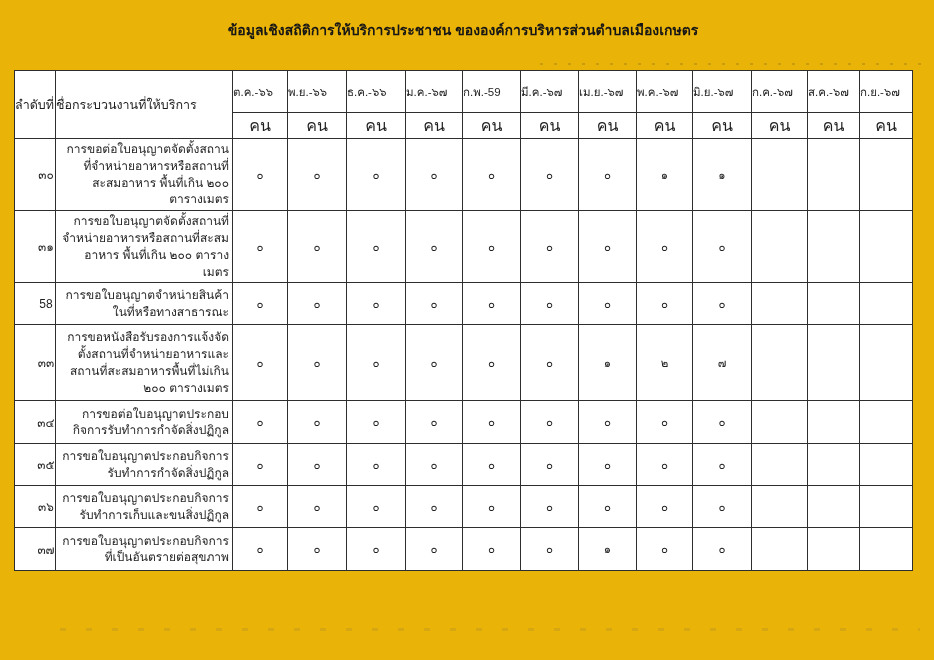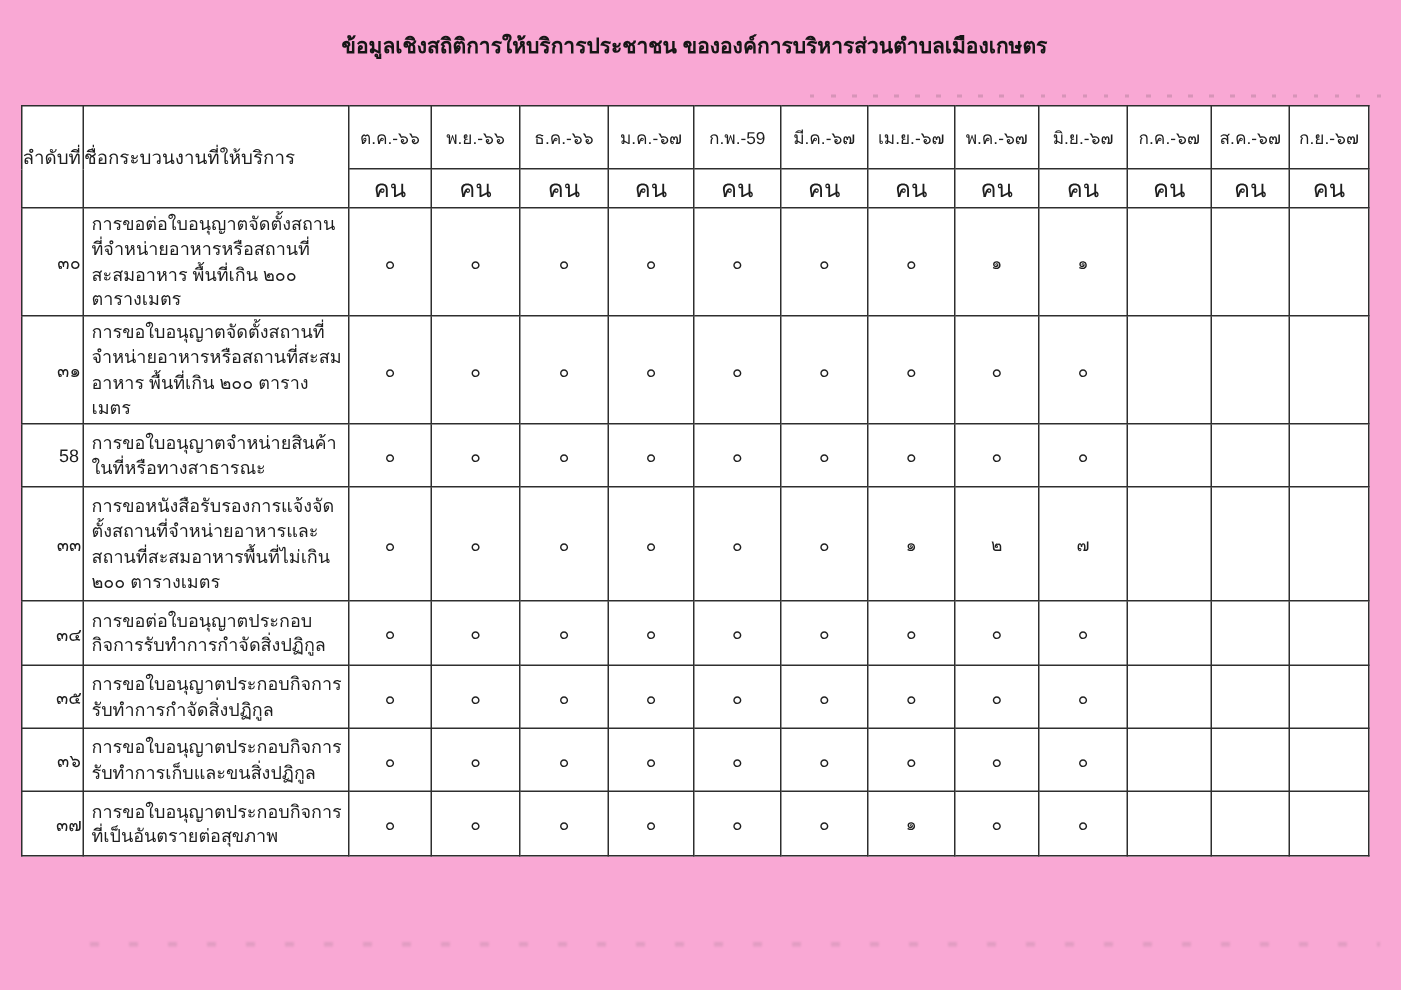--- a/index.html
+++ b/index.html
@@ -1,19 +1,19 @@
 <!DOCTYPE html>
 <html><head>
 <meta charset="utf-8">
 <style>
   html,body{margin:0;padding:0;}
   .page{
     position:relative;
     width:934px;height:660px;
-    background:#f9a8d4;
+    background:#eab308;
     font-family:"Liberation Sans","DejaVu Sans",sans-serif;
     color:#1e1e1e;
     overflow:hidden;
   }
   .titles{
     position:absolute;top:19px;left:0;right:8px;
     text-align:center;
     font-size:14px;font-weight:700;line-height:23px;
     color:#161616;
   }
@@ -25,25 +25,25 @@
   }
   .doc-table th,.doc-table td{
     border:1px solid #2e2e2e;
     padding:0;
     font-weight:400;
     overflow:hidden;
   }
   th.corner-index,th.corner-process{
     font-size:12.5px;text-align:left;vertical-align:middle;
   }
-  th.month{height:41px;font-size:11.5px;text-align:center;vertical-align:middle;}
+  th.month{height:41px;font-size:11.5px;text-align:left;vertical-align:middle;}
   th.unit{height:21px;font-size:16px;text-align:center;vertical-align:middle;}
   td.no{text-align:center;vertical-align:middle;font-size:12px;padding-left:22px;}
   td.name{
-    text-align:left;vertical-align:middle;
+    text-align:right;vertical-align:middle;
     font-size:12px;line-height:1.4;
     padding:2px 3px 2px 5px;
   }
   td.val{text-align:center;vertical-align:middle;font-size:11.5px;}
   tbody tr:nth-child(1){height:62px;}
   tbody tr:nth-child(2){height:62px;}
   tbody tr:nth-child(3){height:42px;}
   tbody tr:nth-child(4){height:76px;}
   tbody tr:nth-child(5){height:43px;}
   tbody tr:nth-child(6){height:42px;}

